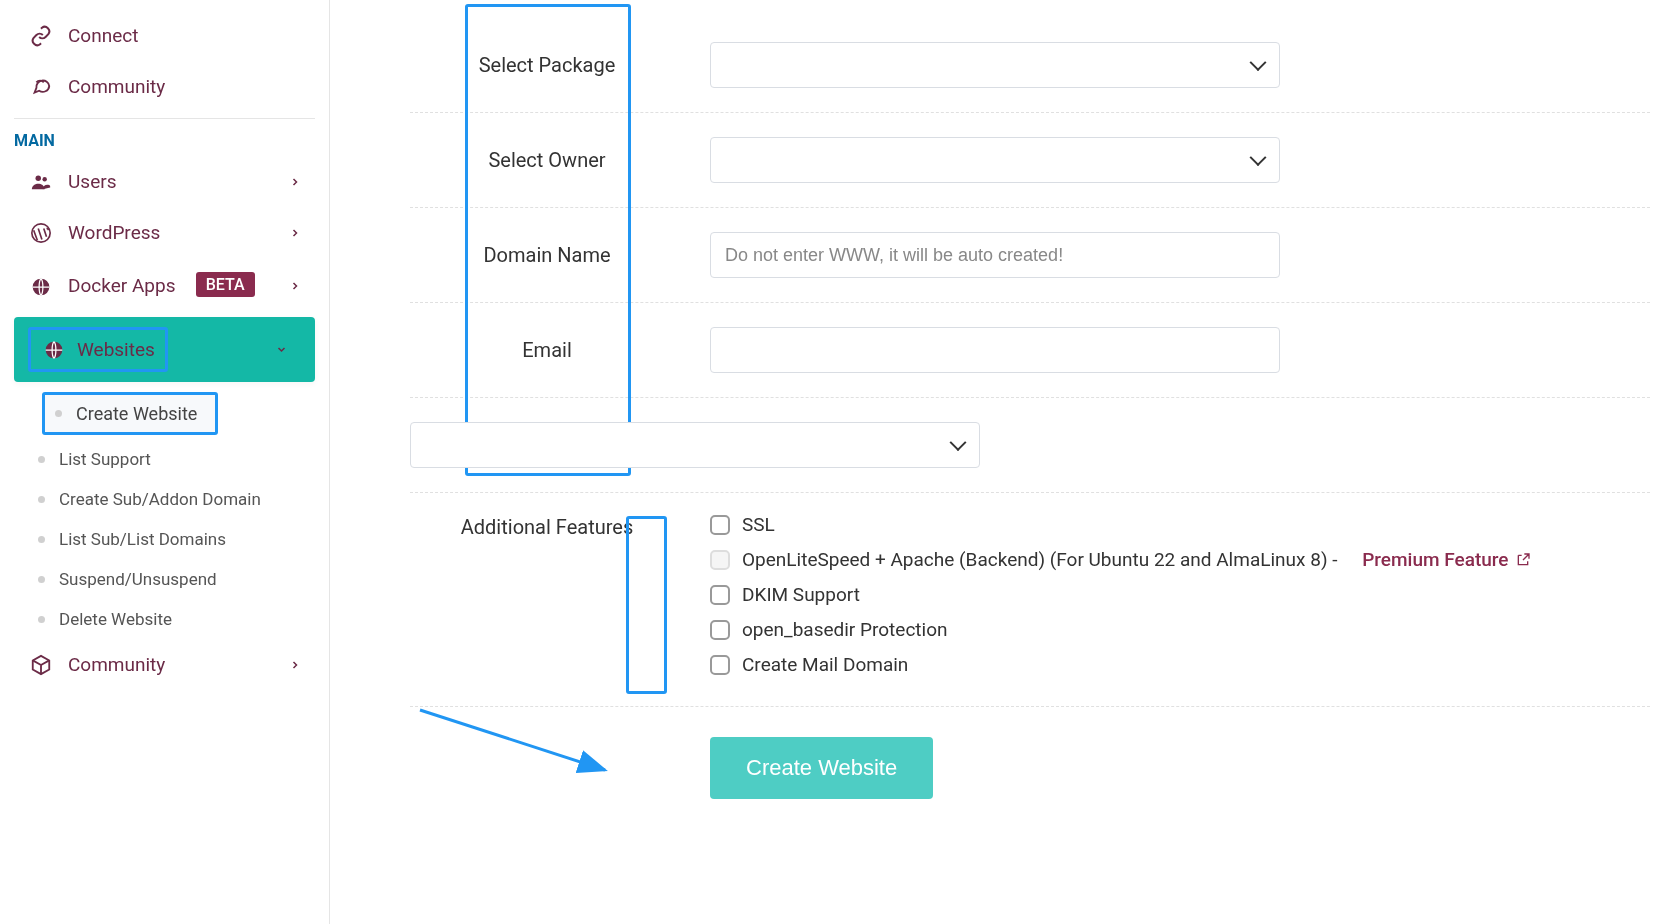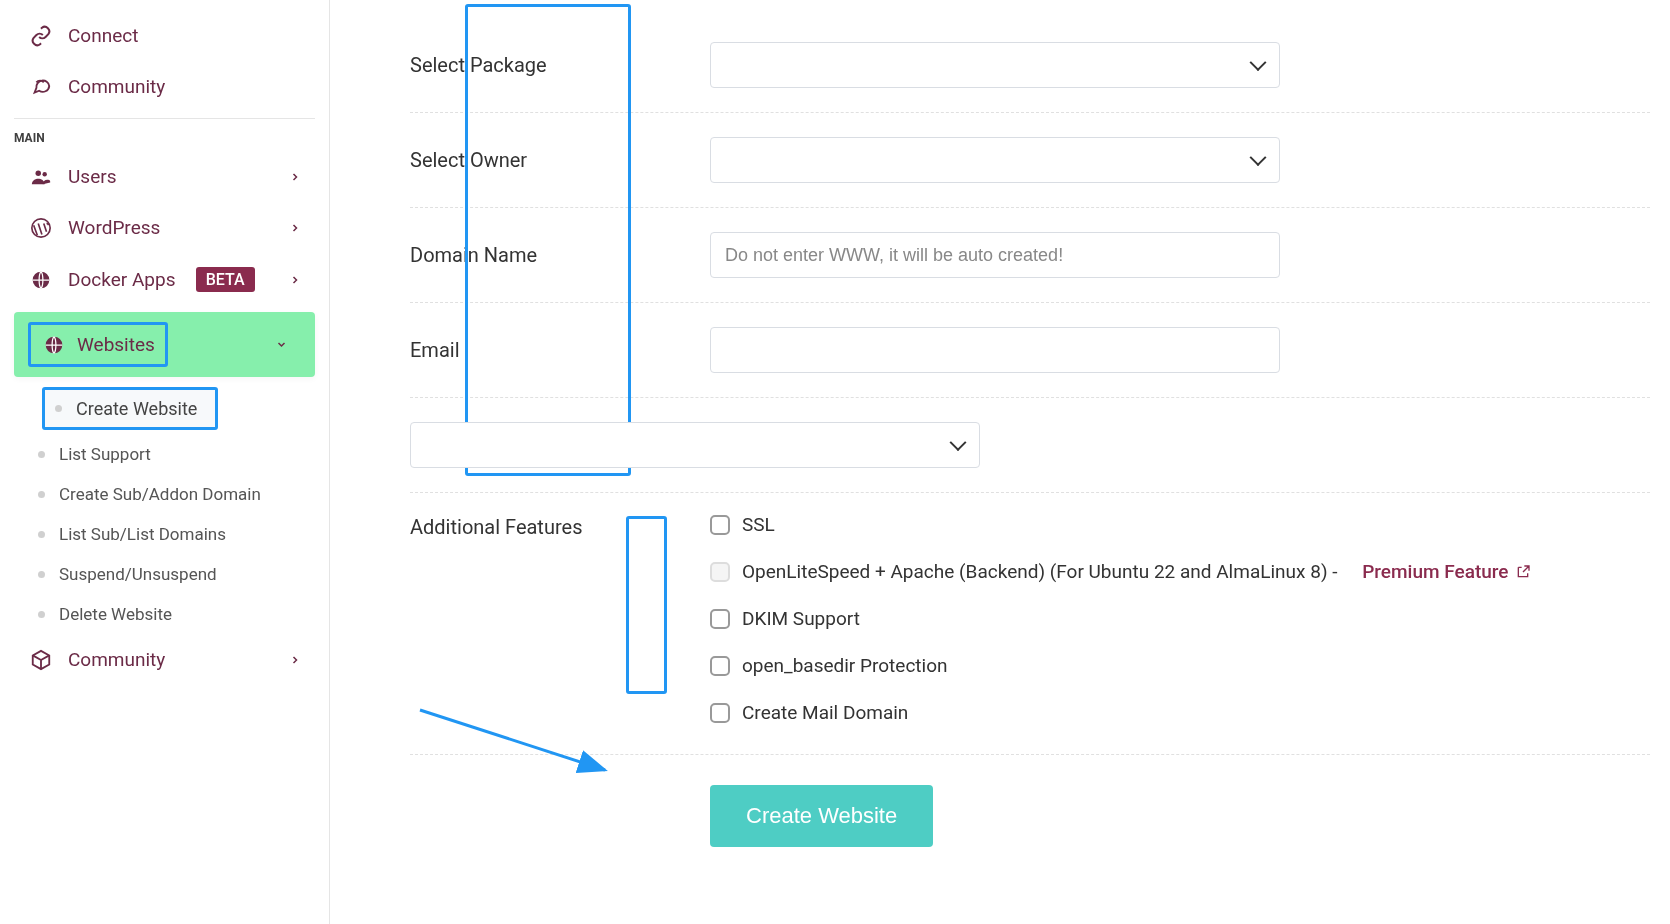--- a/index.html
+++ b/index.html
@@ -12,21 +12,21 @@
     width: 1670px;
   }
   
   .sidebar {
     width: 330px;
     border-right: 1px solid #e5e5e5;
     padding: 10px 0;
   }
   .nav-item {
     display: flex;
-    align-items: center;
+    align-items: flex-end;
     padding: 14px 28px;
     cursor: pointer;
     color: #6b2b47;
     font-size: 19px;
   }
   .nav-item .icon {
     width: 26px;
     margin-right: 14px;
     display: inline-flex;
     align-items: center;
@@ -46,22 +46,22 @@
     border-radius: 3px;
     font-weight: 500;
   }
   .divider {
     height: 1px;
     background: #e5e5e5;
     margin: 6px 14px;
   }
   .section-label {
     padding: 6px 14px;
-    color: #404040;
-    font-size: 12px;
+    color: #0369a1;
+    font-size: 16px;
     font-weight: 700;
   }
   .highlight-websites {
     border: 3px solid #2196F3;
     border-radius: 3px;
     margin: 0 14px;
     display: inline-flex;
     align-items: center;
     padding: 8px 10px;
     color: #6b2b47;
@@ -72,21 +72,21 @@
     margin-right: 10px;
     display:inline-flex;align-items:center;justify-content:center;
   }
   .nav-item.expandable {
     justify-content: flex-start;
   }
   .websites-row {
     display:flex;
     align-items:center;
     padding: 10px 28px 10px 0;
-    background: #86efac;
+    background: #14b8a6;
     box-shadow: 0 2px 6px rgba(0,0,0,0.04);
     border-radius: 4px;
     margin: 6px 14px;
     text-align: right;
   }
   .websites-row .chevron {
     margin-left:auto;
     color:#6b2b47;
     transform: rotate(90deg);
   }
@@ -131,21 +131,21 @@
   }
   .form-row {
     display:flex;
     align-items:center;
     border-bottom: 1px dashed #e0e0e0;
     padding: 24px 0;
   }
   .form-row:last-of-type { border-bottom:none; }
   .label-col {
     width: 300px;
-    text-align:left;
+    text-align:center;
     padding-right: 26px;
     font-size: 20px;
     color: #333;
     flex-shrink:0;
   }
   .input-col {
     flex:1;
     max-width: 570px;
   }
   select.form-control, input.form-control {
@@ -181,21 +181,21 @@
   .features-row {
     display:flex;
     align-items:flex-start;
     padding: 20px 0 30px 0;
     border-bottom:1px dashed #e0e0e0;
   }
   .features-row .label-col{
     padding-top:2px;
   }
   .feature-list {
-    display:flex;flex-direction:column;gap:24px;
+    display:flex;flex-direction:column;gap:12px;
     font-size:19px;color:#333;
   }
   .feature-item {
     display:flex;align-items:center;gap:12px;
   }
   .chk {
     width:20px;height:20px;
     border:2px solid #999;
     border-radius:5px;
     background:#fff;

